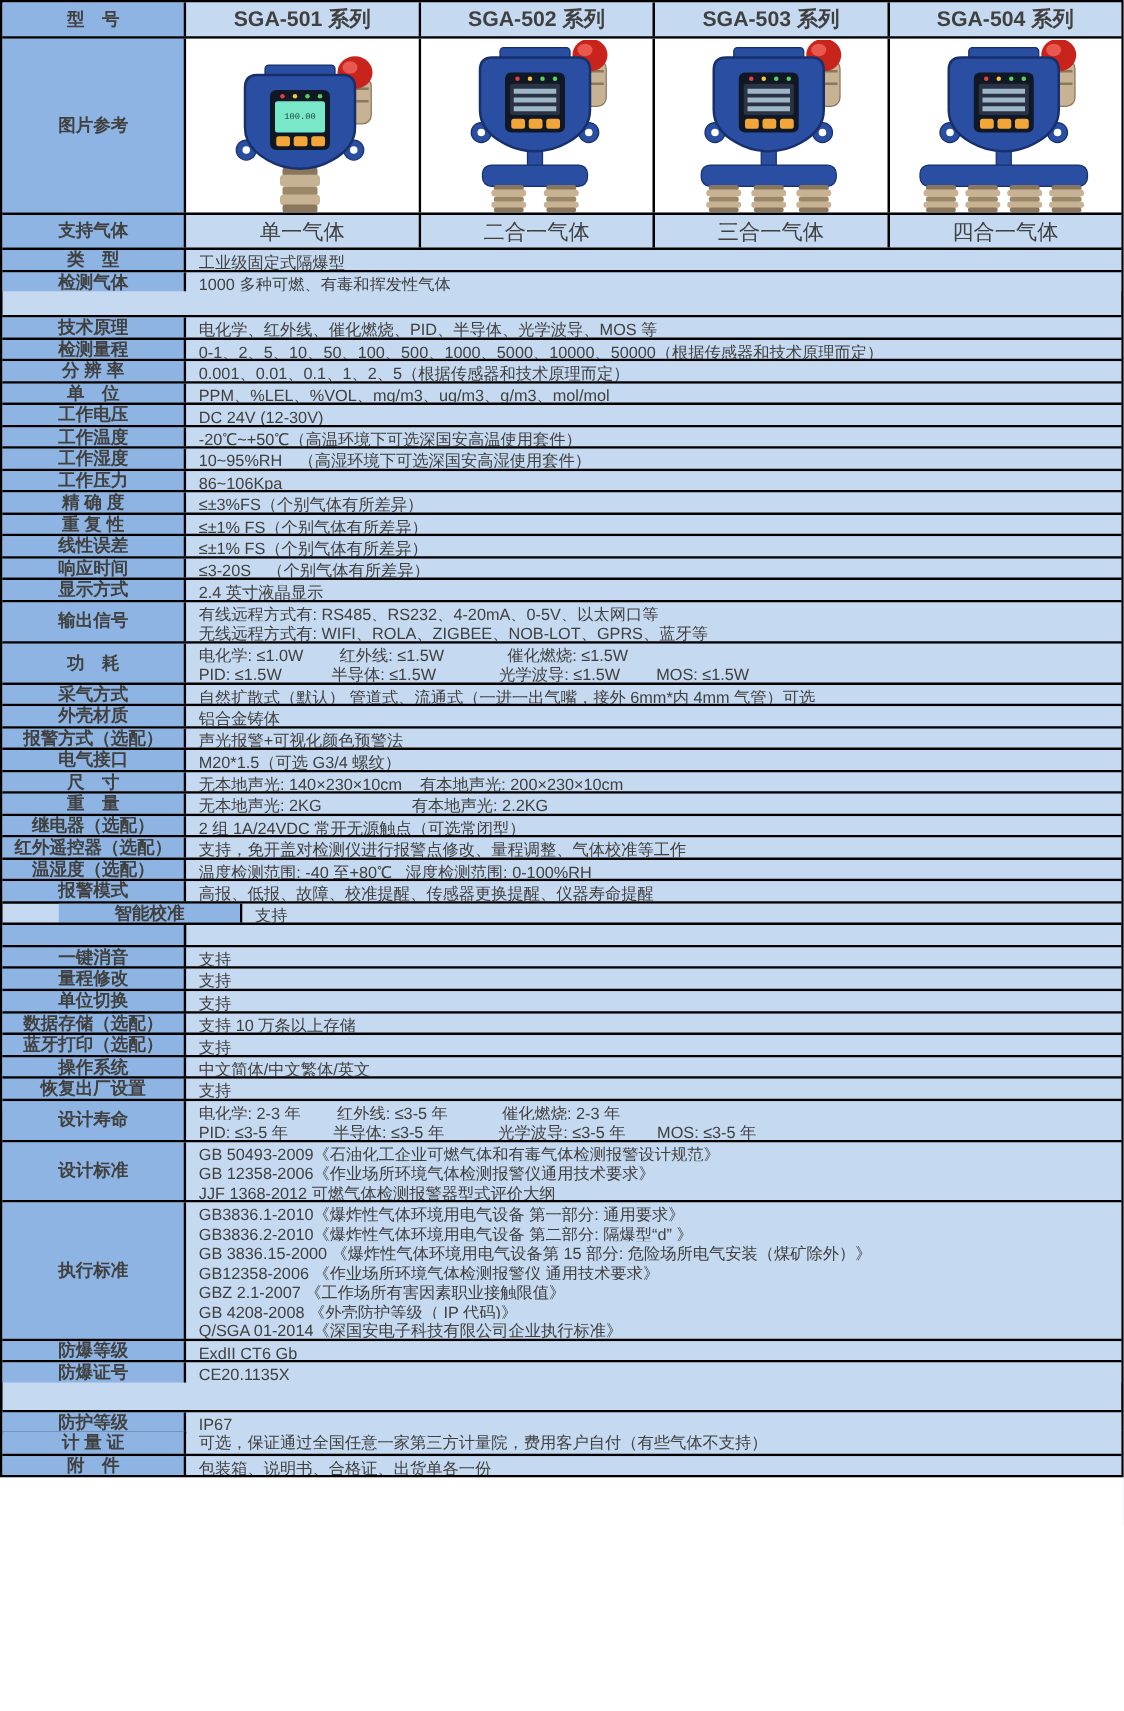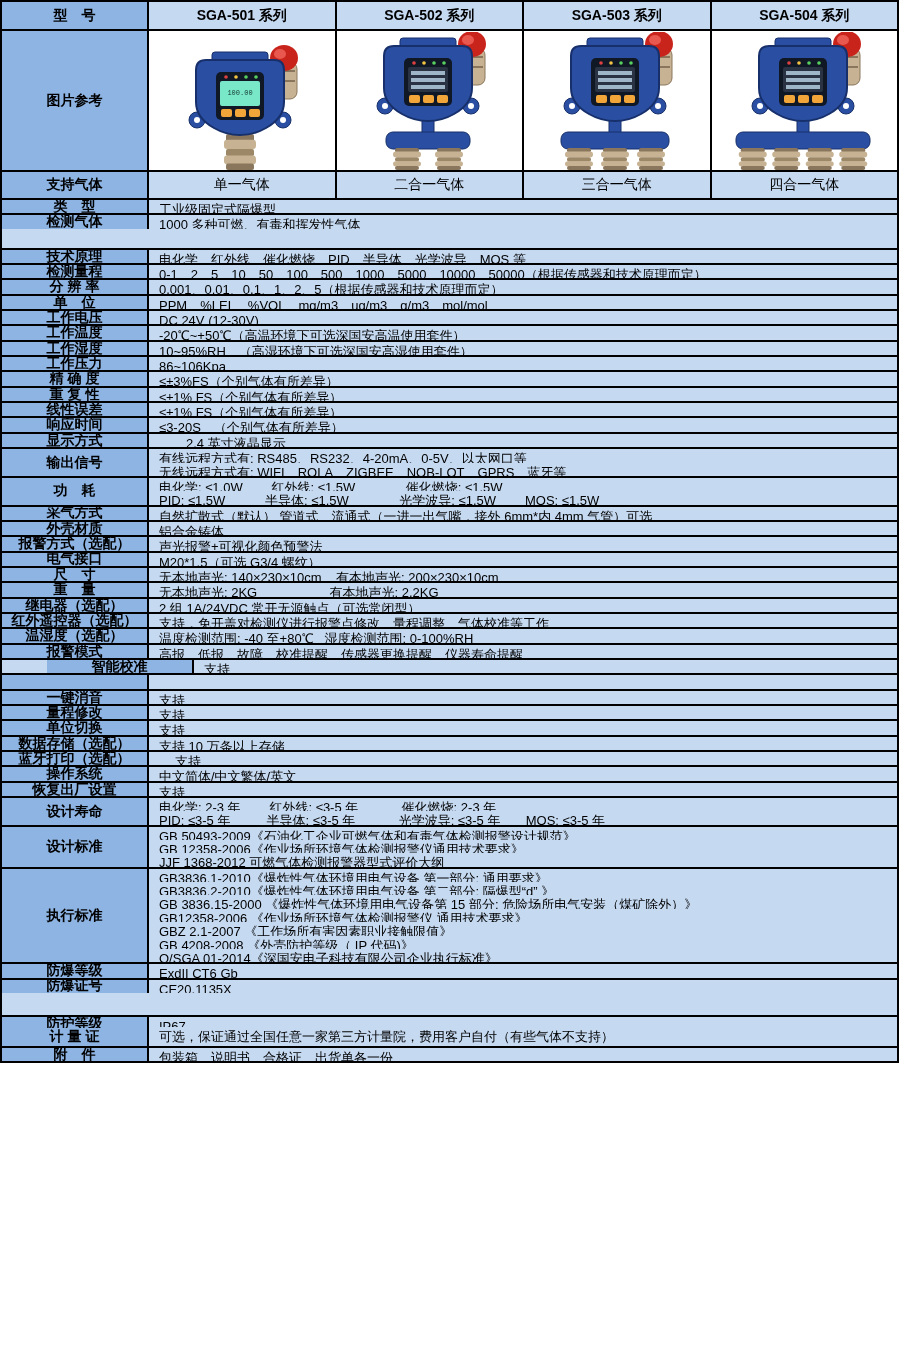--- a/index.html
+++ b/index.html
@@ -1,34 +1,34 @@
 <!DOCTYPE html>
 <html><head>
 <meta charset="utf-8">
 <style>
   html,body{margin:0;padding:0;background:#ffffff;}
   .page{
-    width:899px;height:1063px;box-sizing:border-box;
+    width:899px;height:1182px;box-sizing:border-box;
     border:2px solid #000;display:flex;flex-direction:column;
-    font-family:"Liberation Sans",sans-serif;color:#000000;background:#c5d9f1;
+    font-family:"Liberation Sans",sans-serif;color:#404040;background:#c5d9f1;
   }
   .row{display:flex;border-top:2px solid #000;box-sizing:border-box;}
   .row.first{border-top:none;}
   .label-cell{
     flex:0 0 147px;width:147px;box-sizing:border-box;
     background:#8db4e2;border-right:2px solid #000;
     display:flex;align-items:center;justify-content:center;
     font-weight:bold;font-size:14px;text-align:center;line-height:1.25;
     padding:0 4px;
   }
   .header-row{flex:0 0 27px;height:27px;}
   .model-cell,.gas-cell{
     flex:1 1 0;display:flex;align-items:center;justify-content:center;
     border-right:2px solid #000;box-sizing:border-box;background:#c5d9f1;
-    font-size:14px;
+    font-size:17px;
   }
   .model-cell{font-weight:bold;}
   .model-cell:last-child,.gas-cell:last-child,.img-cell:last-child{border-right:none;}
   .image-row{flex:0 0 141px;height:141px;}
   .img-cell{
     flex:1 1 0;background:#ffffff;border-right:2px solid #000;box-sizing:border-box;
     display:flex;align-items:center;justify-content:center;overflow:hidden;
   }
   .gas-row{flex:0 0 28px;height:28px;}
   .specs{flex:1 1 auto;display:flex;flex-direction:column;min-height:0;}
@@ -352,21 +352,21 @@
         </div>
   </div>
 
   <div class="spec-row" style="flex-grow: 1;">
     <div class="label-cell">响应时间</div>
     <div class="content-cell">
           <div class="line">≤3-20S　（个别气体有所差异）</div>
         </div>
   </div>
 
-  <div class="spec-row" style="flex-grow: 1; gap: 27px;">
+  <div class="spec-row" style="flex-grow: 1;">
     <div class="label-cell">显示方式</div>
     <div class="content-cell">
           <div class="line">2.4 英寸液晶显示</div>
         </div>
   </div>
 
   <div class="spec-row" style="flex-grow: 2;">
     <div class="label-cell">输出信号</div>
     <div class="content-cell">
           <div class="line">有线远程方式有: RS485、RS232、4-20mA、0-5V、以太网口等</div>
@@ -487,21 +487,21 @@
         </div>
   </div>
 
   <div class="spec-row" style="flex-grow: 1;">
     <div class="label-cell">数据存储（选配）</div>
     <div class="content-cell">
           <div class="line">支持 10 万条以上存储</div>
         </div>
   </div>
 
-  <div class="spec-row" style="flex-grow: 1; gap: 16px;">
+  <div class="spec-row" style="flex-grow: 1;">
     <div class="label-cell">蓝牙打印（选配）</div>
     <div class="content-cell">
           <div class="line">支持</div>
         </div>
   </div>
 
   <div class="spec-row" style="flex-grow: 1;">
     <div class="label-cell">操作系统</div>
     <div class="content-cell">
           <div class="line">中文简体/中文繁体/英文</div>

